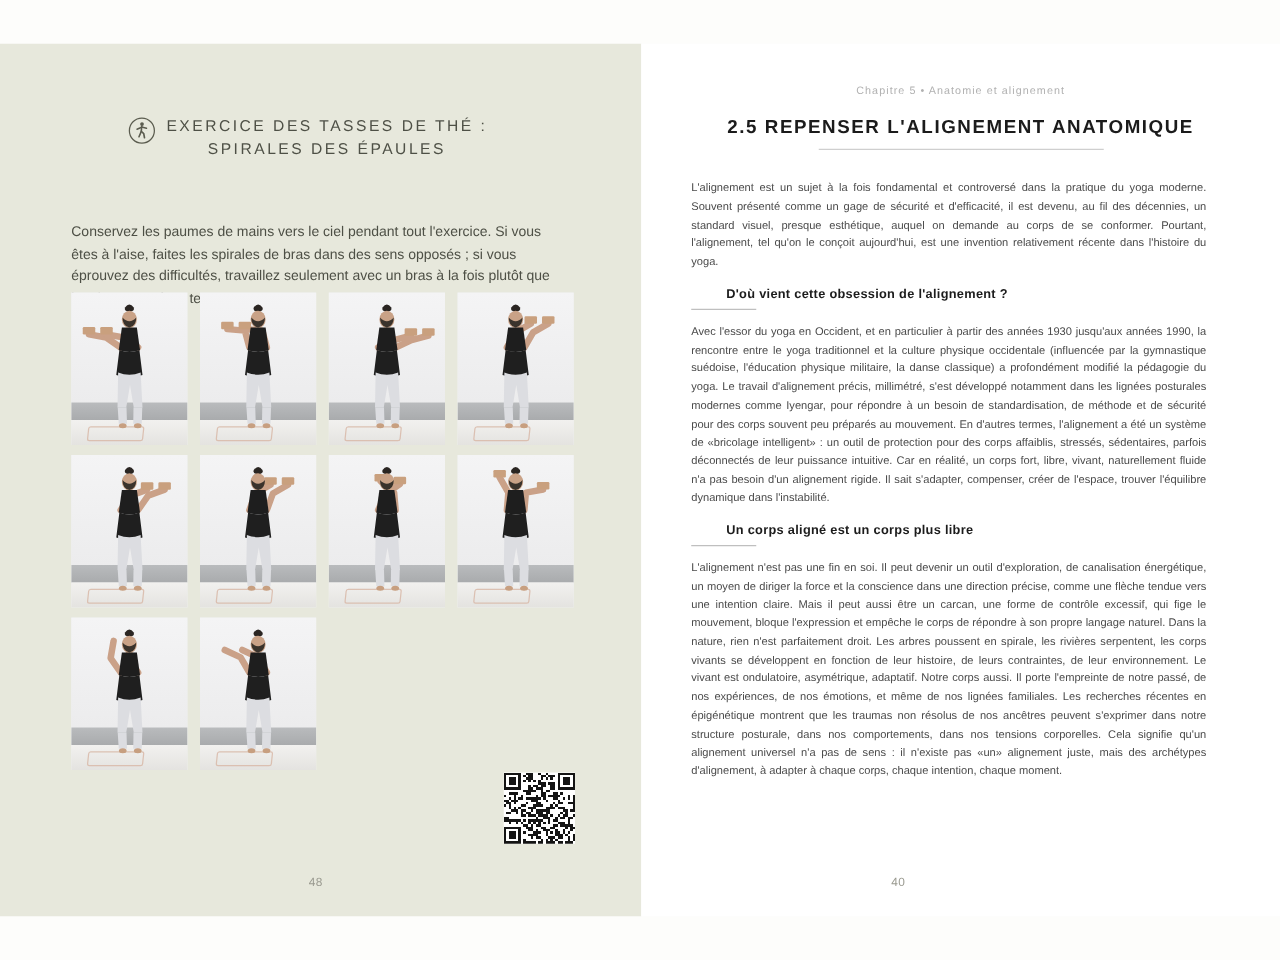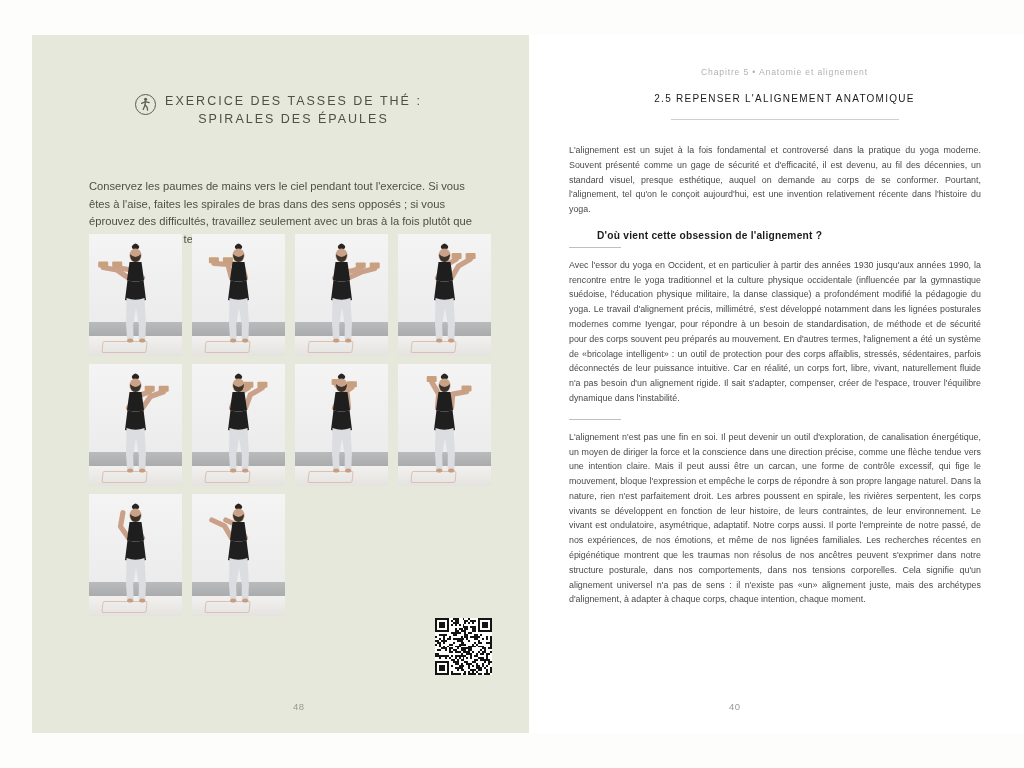--- a/index.html
+++ b/index.html
@@ -13,21 +13,20 @@
     position: absolute;
     left: 0; top: 35px;
     width: 1024px; height: 698px;
     display: flex;
   }
   
   .page-left {
     position: relative;
     width: 513px; height: 698px;
     background: #e7e8dc;
-    margin-left: 32px;
   }
   .exercise-head {
     position: absolute;
     left: 0; top: 58px;
     width: 513px;
     display: flex;
     align-items: flex-start;
     justify-content: center;
   }
   .ex-icon {
@@ -88,41 +87,41 @@
     width: 57px; height: 57px;
     background: #ffffff;
   }
   .qr svg { display:block; width:100%; height:100%; }
   .folio {
     position: absolute;
     font-size: 9.5px;
     color: #9a9a90;
     letter-spacing: .4px;
   }
-  .folio-left { left: 261px; top: 666px; }
+  .folio-left { left: 247px; top: 666px; }
   
   .page-right {
     position: relative;
     width: 511px; height: 698px;
     background: #ffffff;
   }
   .running-head {
     position: absolute;
     left: 0; top: 32px; width: 511px;
     text-align: center;
     font-size: 8.6px;
     letter-spacing: .85px;
     color: #b1b1b1;
   }
   .sec-title {
     position: absolute;
     left: 0; top: 58px; width: 511px;
     text-align: center;
-    font-size: 10px;
-    font-weight: 400;
+    font-size: 15px;
+    font-weight: 700;
     letter-spacing: 1.25px;
     color: #1b1b1b;
   }
   .title-rule {
     position: absolute;
     left: 142px; top: 84px;
     width: 228px; height: 1px;
     background: #cfcfcf;
   }
   .rbody {
@@ -803,19 +802,20 @@
 
   <div class="page-right">
     <div class="running-head">Chapitre 5 • Anatomie et alignement</div>
     <div class="sec-title">2.5 REPENSER L'ALIGNEMENT ANATOMIQUE</div>
     <div class="title-rule"></div>
     <div class="rbody" id="rbody">
         <p>L'alignement est un sujet à la fois fondamental et controversé dans la pratique du yoga moderne. Souvent présenté comme un gage de sécurité et d'efficacité, il est devenu, au fil des décennies, un standard visuel, presque esthétique, auquel on demande au corps de se conformer. Pourtant, l'alignement, tel qu'on le conçoit aujourd'hui, est une invention relativement récente dans l'histoire du yoga.</p>
         <h3>D'où vient cette obsession de l'alignement ?</h3>
         <div class="subrule"></div>
         <p>Avec l'essor du yoga en Occident, et en particulier à partir des années 1930 jusqu'aux années 1990, la rencontre entre le yoga traditionnel et la culture physique occidentale (influencée par la gymnastique suédoise, l'éducation physique militaire, la danse classique) a profondément modifié la pédagogie du yoga. Le travail d'alignement précis, millimétré, s'est développé notamment dans les lignées posturales modernes comme Iyengar, pour répondre à un besoin de standardisation, de méthode et de sécurité pour des corps souvent peu préparés au mouvement. En d'autres termes, l'alignement a été un système de «bricolage intelligent» : un outil de protection pour des corps affaiblis, stressés, sédentaires, parfois déconnectés de leur puissance intuitive. Car en réalité, un corps fort, libre, vivant, naturellement fluide n'a pas besoin d'un alignement rigide. Il sait s'adapter, compenser, créer de l'espace, trouver l'équilibre dynamique dans l'instabilité.</p>
+        <h3>Un corps aligné est un corps plus libre</h3>
         <div class="subrule"></div>
         <p>L'alignement n'est pas une fin en soi. Il peut devenir un outil d'exploration, de canalisation énergétique, un moyen de diriger la force et la conscience dans une direction précise, comme une flèche tendue vers une intention claire. Mais il peut aussi être un carcan, une forme de contrôle excessif, qui fige le mouvement, bloque l'expression et empêche le corps de répondre à son propre langage naturel. Dans la nature, rien n'est parfaitement droit. Les arbres poussent en spirale, les rivières serpentent, les corps vivants se développent en fonction de leur histoire, de leurs contraintes, de leur environnement. Le vivant est ondulatoire, asymétrique, adaptatif. Notre corps aussi. Il porte l'empreinte de notre passé, de nos expériences, de nos émotions, et même de nos lignées familiales. Les recherches récentes en épigénétique montrent que les traumas non résolus de nos ancêtres peuvent s'exprimer dans notre structure posturale, dans nos comportements, dans nos tensions corporelles. Cela signifie qu'un alignement universel n'a pas de sens : il n'existe pas «un» alignement juste, mais des archétypes d'alignement, à adapter à chaque corps, chaque intention, chaque moment.</p>
       </div>
     <div class="folio folio-right" style="left:200px">40</div>
   </div>
 
 </div>
 
 </body></html>

